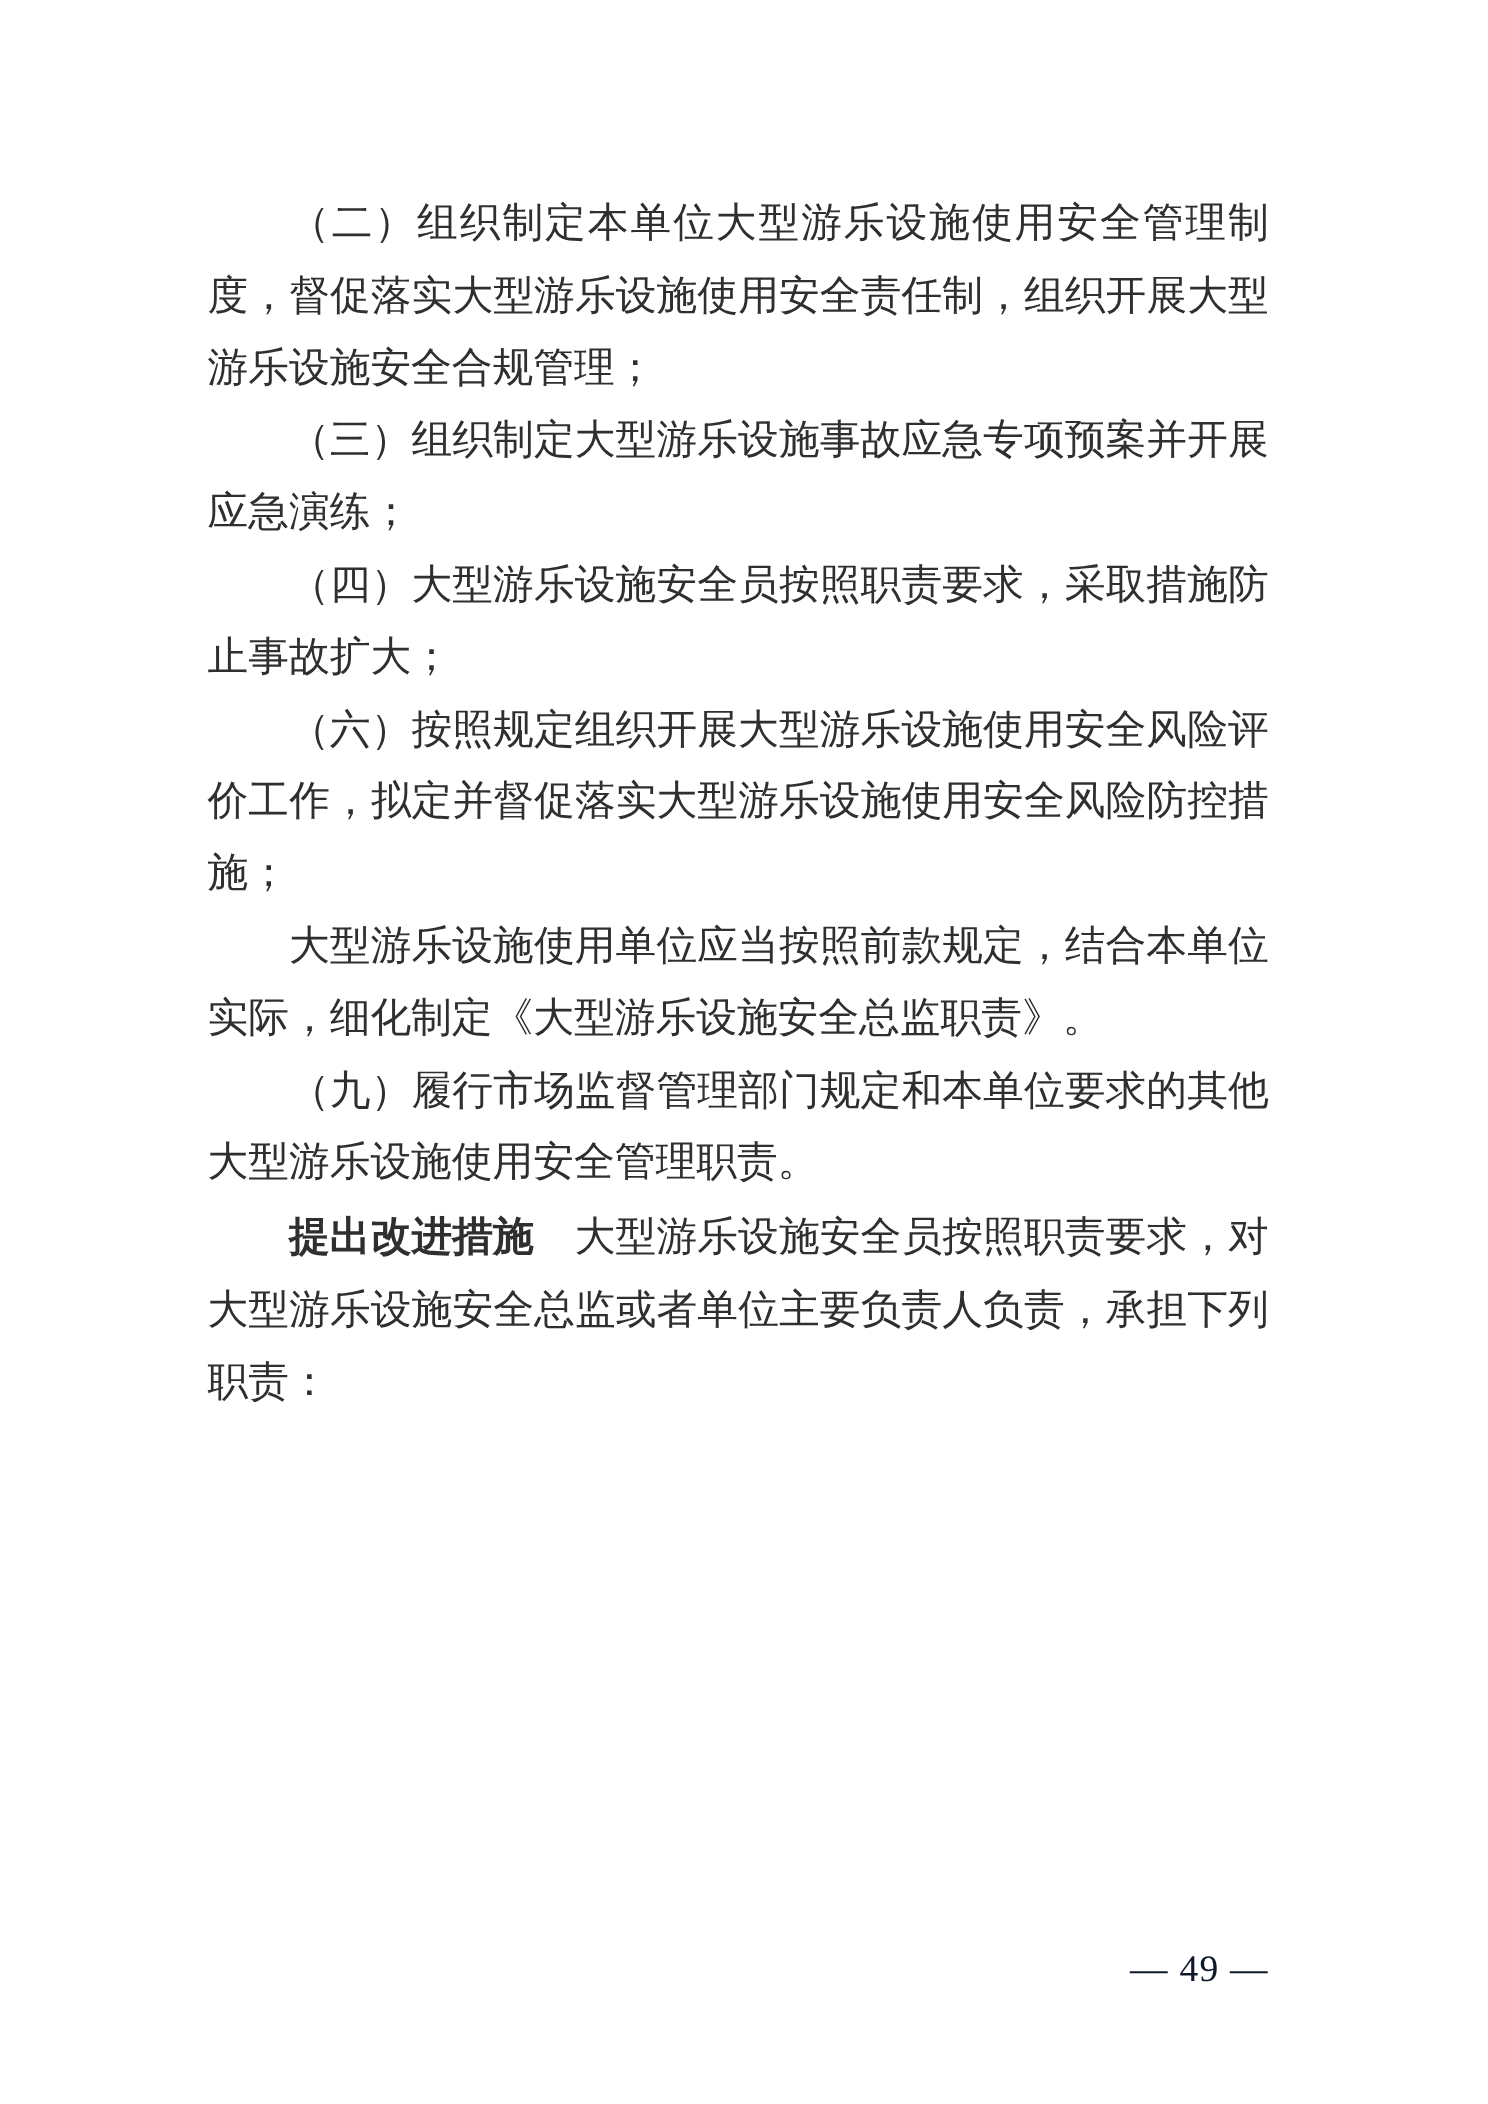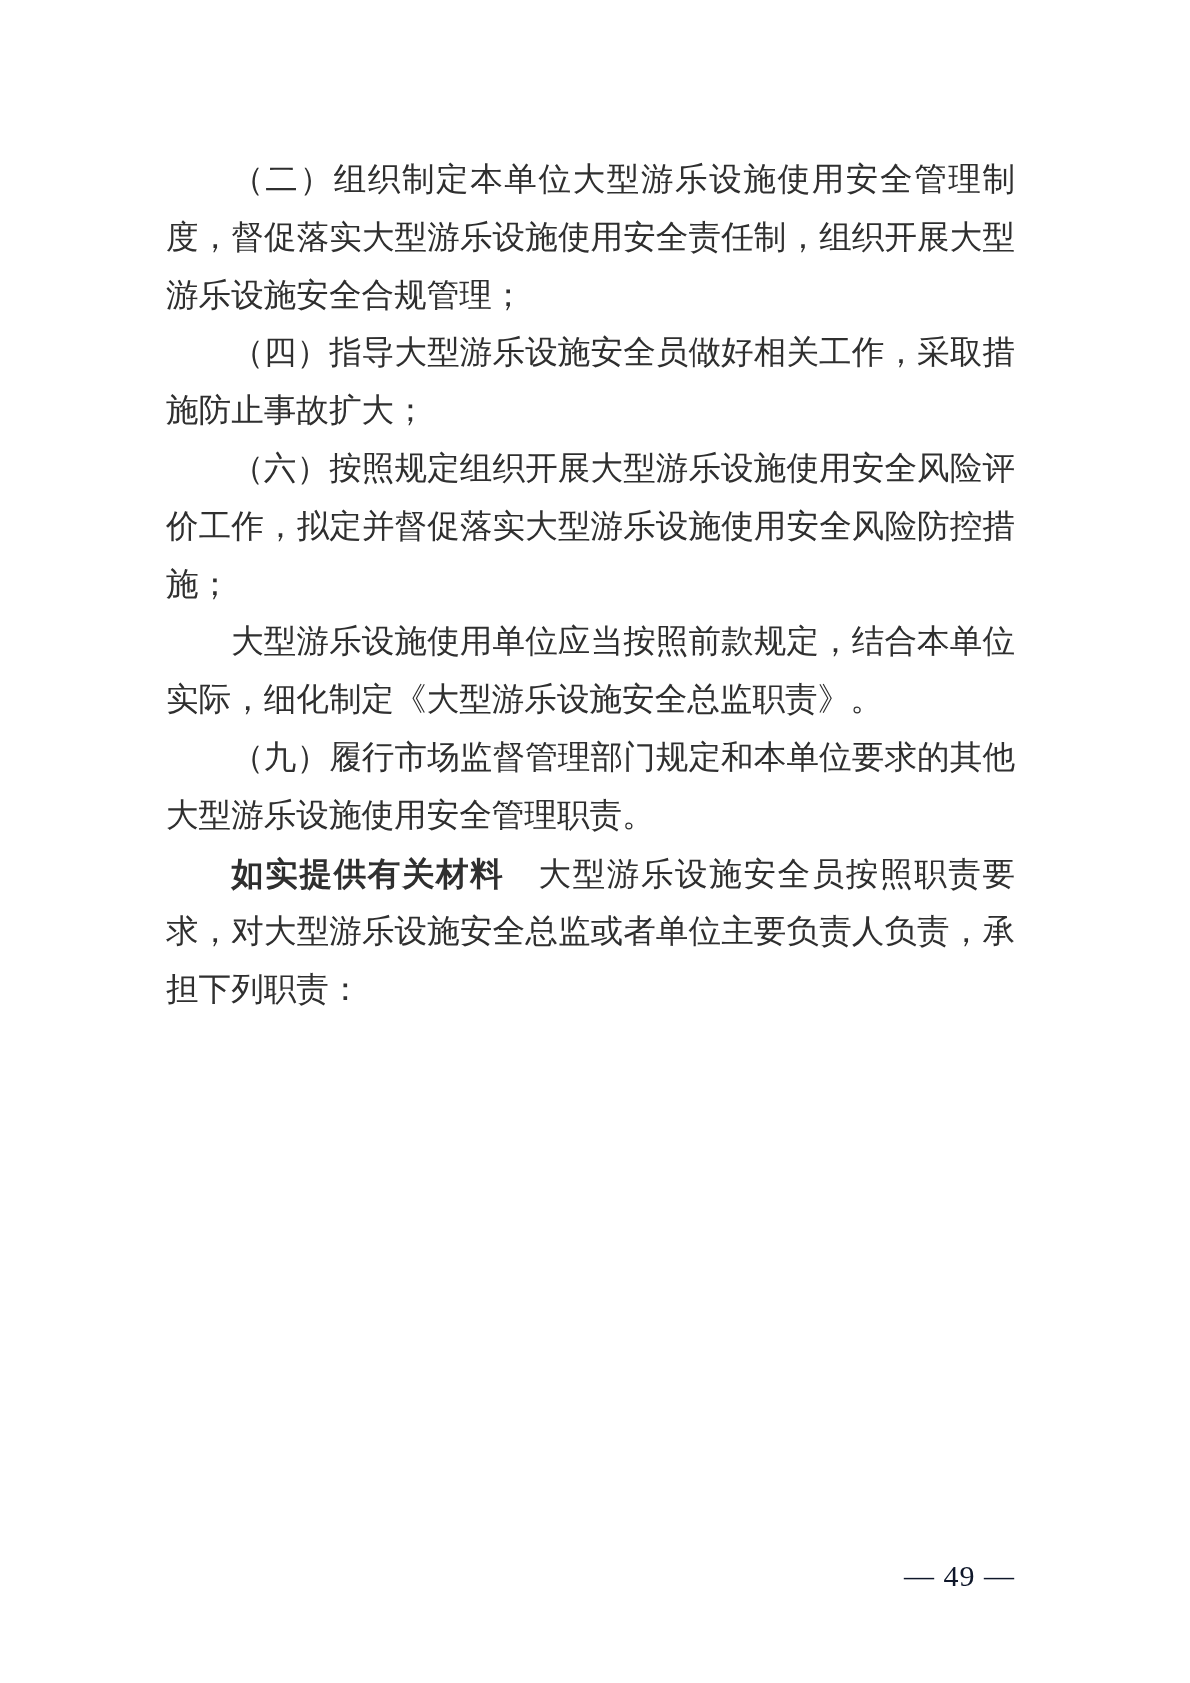--- a/index.html
+++ b/index.html
@@ -53,20 +53,21 @@
     color: #0f172a;
     letter-spacing: 1px;
   }
 </style>
 </head>
 <body>
 
 <div class="page">
   <div class="content">
     <p>（二）组织制定本单位大型游乐设施使用安全管理制度，督促落实大型游乐设施使用安全责任制，组织开展大型游乐设施安全合规管理；</p>
-    <p>（四）指导大型游乐设施安全员做好相关工作，采取措施防止事故扩大；</p>
+    <p>（三）组织制定大型游乐设施事故应急专项预案并开展应急演练；</p>
+    <p>（四）大型游乐设施安全员按照职责要求，采取措施防止事故扩大；</p>
     <p>（六）按照规定组织开展大型游乐设施使用安全风险评价工作，拟定并督促落实大型游乐设施使用安全风险防控措施；</p>
     <p>大型游乐设施使用单位应当按照前款规定，结合本单位实际，细化制定《大型游乐设施安全总监职责》。</p>
     <p>（九）履行市场监督管理部门规定和本单位要求的其他大型游乐设施使用安全管理职责。</p>
-    <p><strong class="article-no">如实提供有关材料</strong><span>　大型游乐设施安全员按照职责要求，对大型游乐设施安全总监或者单位主要负责人负责，承担下列职责：</span></p>
+    <p><strong class="article-no">提出改进措施</strong><span>　大型游乐设施安全员按照职责要求，对大型游乐设施安全总监或者单位主要负责人负责，承担下列职责：</span></p>
   </div>
   <div class="page-number">— 49 —</div>
 </div>
 
 </body></html>

